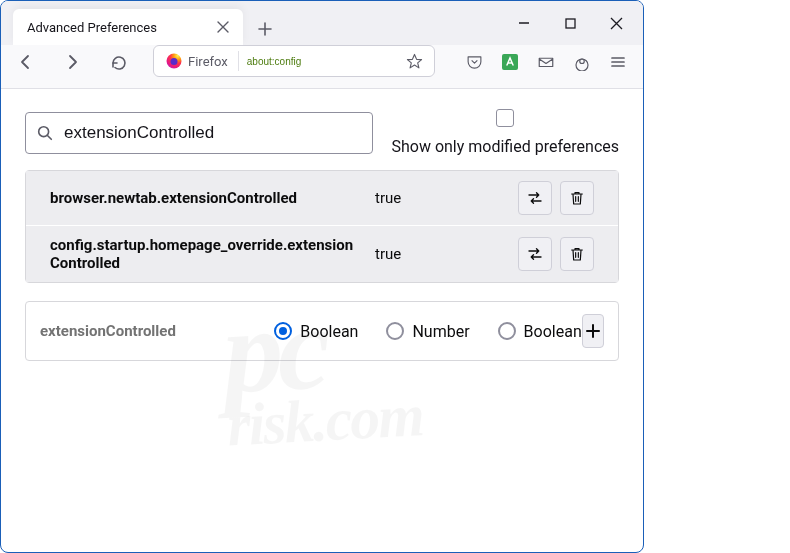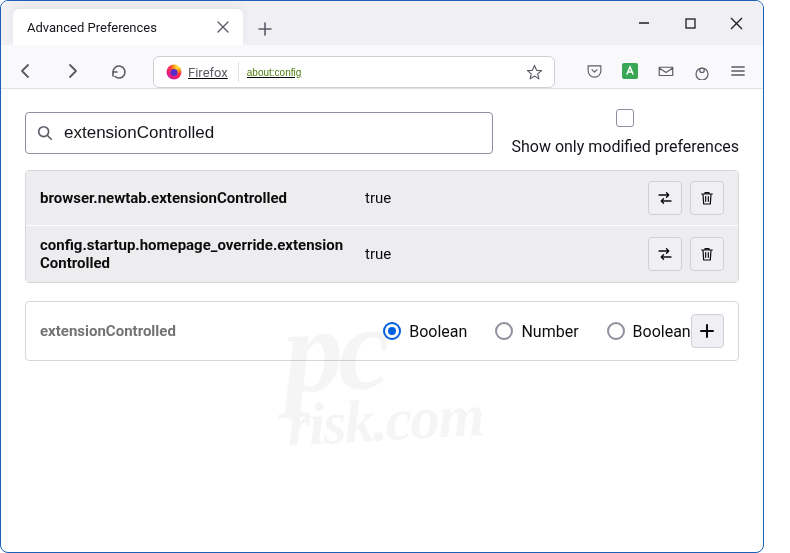--- a/index.html
+++ b/index.html
@@ -5,21 +5,21 @@
   * { box-sizing: border-box; margin: 0; padding: 0; }
   body {
     font-family: -apple-system, BlinkMacSystemFont, "Segoe UI", Roboto, sans-serif;
     background: #fff;
     width: 790px;
     height: 553px;
     position: relative;
     overflow: hidden;
   }
   .window {
-    width: 764px;
+    width: 644px;
     height: 553px;
     border: 1px solid #1a5fb8;
     border-radius: 8px;
     overflow: hidden;
     display: flex;
     flex-direction: column;
     background: #fff;
   }
   .titlebar {
     height: 44px;
@@ -48,24 +48,23 @@
   .tab-title { font-size: 13px; color: #15141a; flex: 1; }
   .tab-close { width: 20px; height: 20px; display:flex;align-items:center;justify-content:center; border-radius:4px; color:#5b5b66; font-size:14px; cursor:pointer;}
   .new-tab { width: 32px; height: 32px; display:flex;align-items:center;justify-content:center; margin-left:6px; margin-top:6px; color:#5b5b66; font-size:20px; border-radius:4px; cursor:pointer;}
   .win-controls { display:flex; gap: 0; padding-right: 4px;}
   .win-btn { width: 46px; height: 44px; display:flex; align-items:center; justify-content:center; color:#1c1b22;}
   .toolbar {
     height: 44px;
     background: #f9f9fb;
     border-bottom: 1px solid #e0e0e6;
     display: flex;
-    align-items: flex-end;
+    align-items: flex-start;
     padding: 0 8px;
     gap: 12px;
-    text-decoration: underline;
   }
   .nav-btn { width: 34px; height: 34px; display:flex;align-items:center;justify-content:center; border-radius:4px; color:#5b5b66; cursor:pointer;}
   .urlbar {
     flex: 1;
     height: 32px;
     background: #fff;
     border: 1px solid #cfcfd8;
     border-radius: 6px;
     display: flex;
     align-items: center;
@@ -91,21 +90,21 @@
     display:flex;
     align-items:center;
     padding: 0 10px;
   }
   .search-box svg { width:18px;height:18px; color:#5b5b66; margin-right:10px;}
   .search-field { border:none; outline:none; font-size:17px; flex:1; color:#15141a; background:transparent;}
   .checkbox-row { display:flex; align-items:center; gap:10px; font-size:16px; color:#15141a;flex-direction:column;}
   .chk { width:18px;height:18px; border:1px solid #8f8f9d; border-radius:3px; background:#fff;}
   
   .pref-table { border:1px solid #d7d7db; border-radius:4px; margin-bottom:18px;}
-  .pref-row { display:flex; align-items:center; padding: 10px 14px; min-height:50px; gap:10px;}
+  .pref-row { display:flex; align-items:center; padding: 10px 24px; min-height:50px; gap:10px;}
   .pref-row.highlight { background:#ededf0; }
   .pref-row + .pref-row { border-top: 1px solid #fff;}
   .pref-name { font-size:15px; font-weight:700; color:#0c0c0d; width: 315px; word-break:break-all; padding-right:8px;}
   .pref-value { font-size:15px; font-weight:400; color:#0c0c0d; flex:1;}
   .pref-actions { display:flex; gap:8px;}
   .sq-btn { width:34px;height:34px; border:1px solid #cfcfd8; background:#f0f0f4; border-radius:4px; display:flex;align-items:center;justify-content:center; color:#0c0c0d; cursor:pointer;}
   
   .add-table { border:1px solid #d7d7db; border-radius:4px;}
   .add-row { display:flex; align-items:center; padding:12px 14px;}
   .add-name { font-size:15px; font-weight:700; color:#737373; width:315px;}

